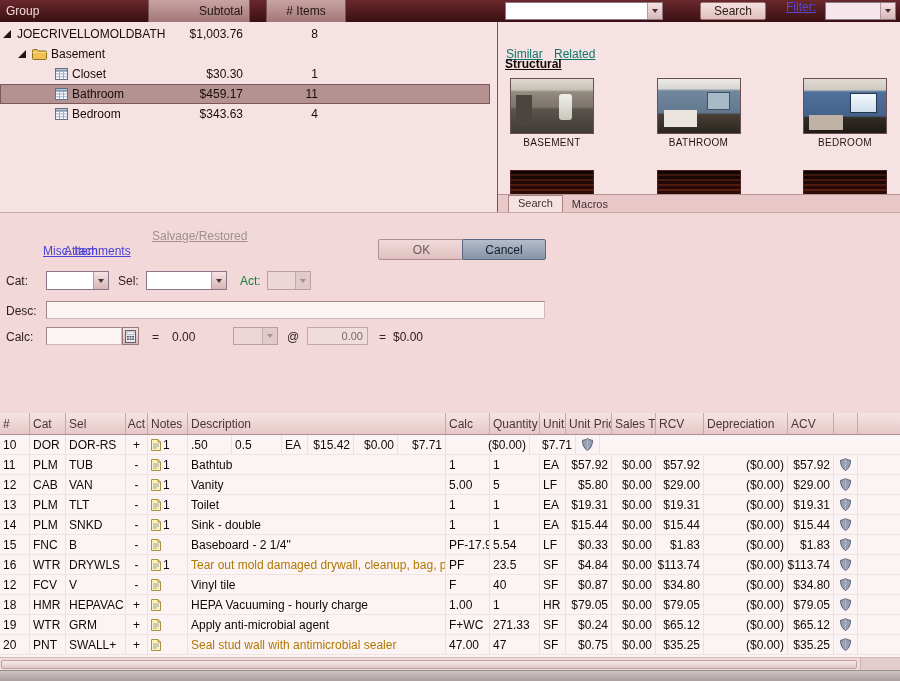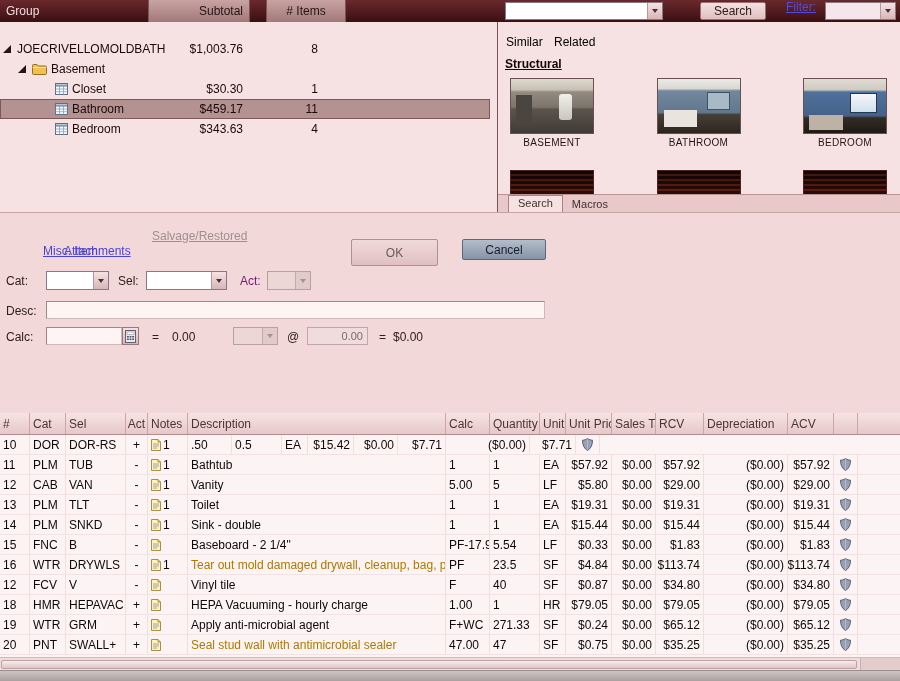--- a/index.html
+++ b/index.html
@@ -32,40 +32,40 @@
 
   .search-combo{left:505px;top:2px;width:158px;height:18px;}
   .filter-combo{left:825px;top:2px;width:71px;height:18px;}
   .btn{display:flex;align-items:center;justify-content:center;border-radius:2px;cursor:default;}
   .search-btn{position:absolute;left:700px;top:2px;width:66px;height:18px;
     background:linear-gradient(#f6e0e0,#dfbfbf);border:1px solid #9a7070;color:#30201c;}
   .filter-link{position:absolute;left:786px;top:0;color:#554ad8;text-decoration:underline;}
 
   
   .tree-panel{position:absolute;top:22px;left:0;width:497px;height:190px;background:#f6e2e2;}
-  .tree-body{padding-top:17px;}
+  .tree-body{padding-top:2px;}
   .tree-row{position:relative;display:flex;align-items:center;height:20px;width:490px;}
   .tree-row.selected{background:#b49292;box-shadow:inset 0 0 0 1px #7c5858;}
   .level-0{padding-left:3px;}
   .level-1{padding-left:18px;}
   .level-2{padding-left:55px;}
   .tree-expander{width:0;height:0;margin-right:6px;
     border-top:4px solid transparent;border-left:4px solid transparent;
     border-bottom:4px solid #241414;border-right:4px solid #241414;}
   .icon-folder,.icon-room{display:inline-flex;margin-right:4px;}
   .tree-label{white-space:nowrap;}
   .tree-subtotal{position:absolute;left:150px;top:0;width:98px;height:100%;
     display:flex;align-items:center;justify-content:flex-end;padding-right:5px;}
   .tree-items{position:absolute;left:250px;top:0;width:76px;height:100%;
     display:flex;align-items:center;justify-content:flex-end;padding-right:8px;}
 
   
   .right-panel{position:absolute;top:22px;left:497px;width:403px;height:190px;
     background:#f6e2e2;border-left:1px solid #7a5454;}
-  .link-gray{position:absolute;color:#000000;}
+  .link-gray{position:absolute;color:#0f766e;text-decoration:underline;margin-top:12px;}
   .similar-link{left:8px;top:13px;}
   .related-link{left:56px;top:13px;}
   .category-heading{position:absolute;left:7px;top:35px;font-weight:bold;text-decoration:underline;color:#140505;}
   .thumb-row{position:absolute;left:0;top:56px;width:403px;display:flex;
     justify-content:space-between;padding:0 14px 0 12px;}
   .thumb{width:84px;}
   .thumb-img{width:84px;height:56px;border:1px solid #6a5050;position:relative;overflow:hidden;}
   .thumb-caption{font-size:10px;letter-spacing:.3px;color:#241414;text-align:center;margin-top:3px;}
   .thumb-art-0{background:linear-gradient(180deg,#ded9cf 0%,#c6c0b4 20%,#938b80 24%,#7d756c 52%,#5b544d 56%,#403b36 100%);}
   .thumb-art-0::before{content:"";position:absolute;left:58%;top:28%;width:17%;height:48%;
@@ -92,26 +92,26 @@
   
   .quick-entry{position:absolute;top:212px;left:0;width:900px;height:201px;
     background:#f2d8d8;border-top:1px solid #c8a4a4;}
   .qe-titlebar{position:absolute;top:3px;left:0;width:900px;height:17px;
     background:linear-gradient(#f8e6e6,#e2c2c2);border-bottom:1px solid #c09a9a;
     line-height:16px;padding-left:6px;color:#30201c;}
   .link-blue{position:absolute;color:#4a42d4;text-decoration:underline;}
   .misc-link{left:6px;top:31px;margin-left:37px;}
   .attach-link{left:64px;top:31px;}
   .salvage-link{position:absolute;left:152px;top:16px;color:#a08f8f;text-decoration:underline;}
-  .ok-btn{position:absolute;left:351px;top:26px;width:87px;height:27px;
+  .ok-btn{position:absolute;left:378px;top:26px;width:87px;height:21px;
     background:linear-gradient(#f2dada,#dfc0c0);border:1px solid #b09090;color:#6a5a5a;}
   .cancel-btn{position:absolute;left:462px;top:26px;width:84px;height:21px;
     background:linear-gradient(#b3bdcb,#8793a7);border:1px solid #5a6880;color:#141e2c;}
   .qe-label{position:absolute;color:#30201c;}
-  .qe-label.disabled{color:#701a75;}
+  .qe-label.disabled{color:#15803d;}
   .cat-label{left:6px;top:61px;}   .cat-combo{left:46px;top:58px;width:63px;height:19px;}
   .sel-label{left:118px;top:61px;} .sel-combo{left:146px;top:58px;width:81px;height:19px;}
   .act-label{left:240px;top:61px;} .act-combo{left:267px;top:58px;width:44px;height:19px;}
   .desc-label{left:6px;top:91px;}
   .desc-field{position:absolute;left:46px;top:88px;width:499px;height:18px;background:#fdf4f4;
     border:1px solid;border-color:#a08888 #d0b8b8 #d0b8b8 #a08888;padding:0 3px;font-size:11px;
     font-family:"Liberation Sans",sans-serif;outline:0;color:#201010;}
   .calc-label{left:6px;top:117px;}
   .calc-field{position:absolute;left:46px;top:114px;width:76px;height:18px;background:#fdf4f4;
     border:1px solid;border-color:#a08888 #d0b8b8 #d0b8b8 #a08888;padding:0 3px;font-size:11px;

